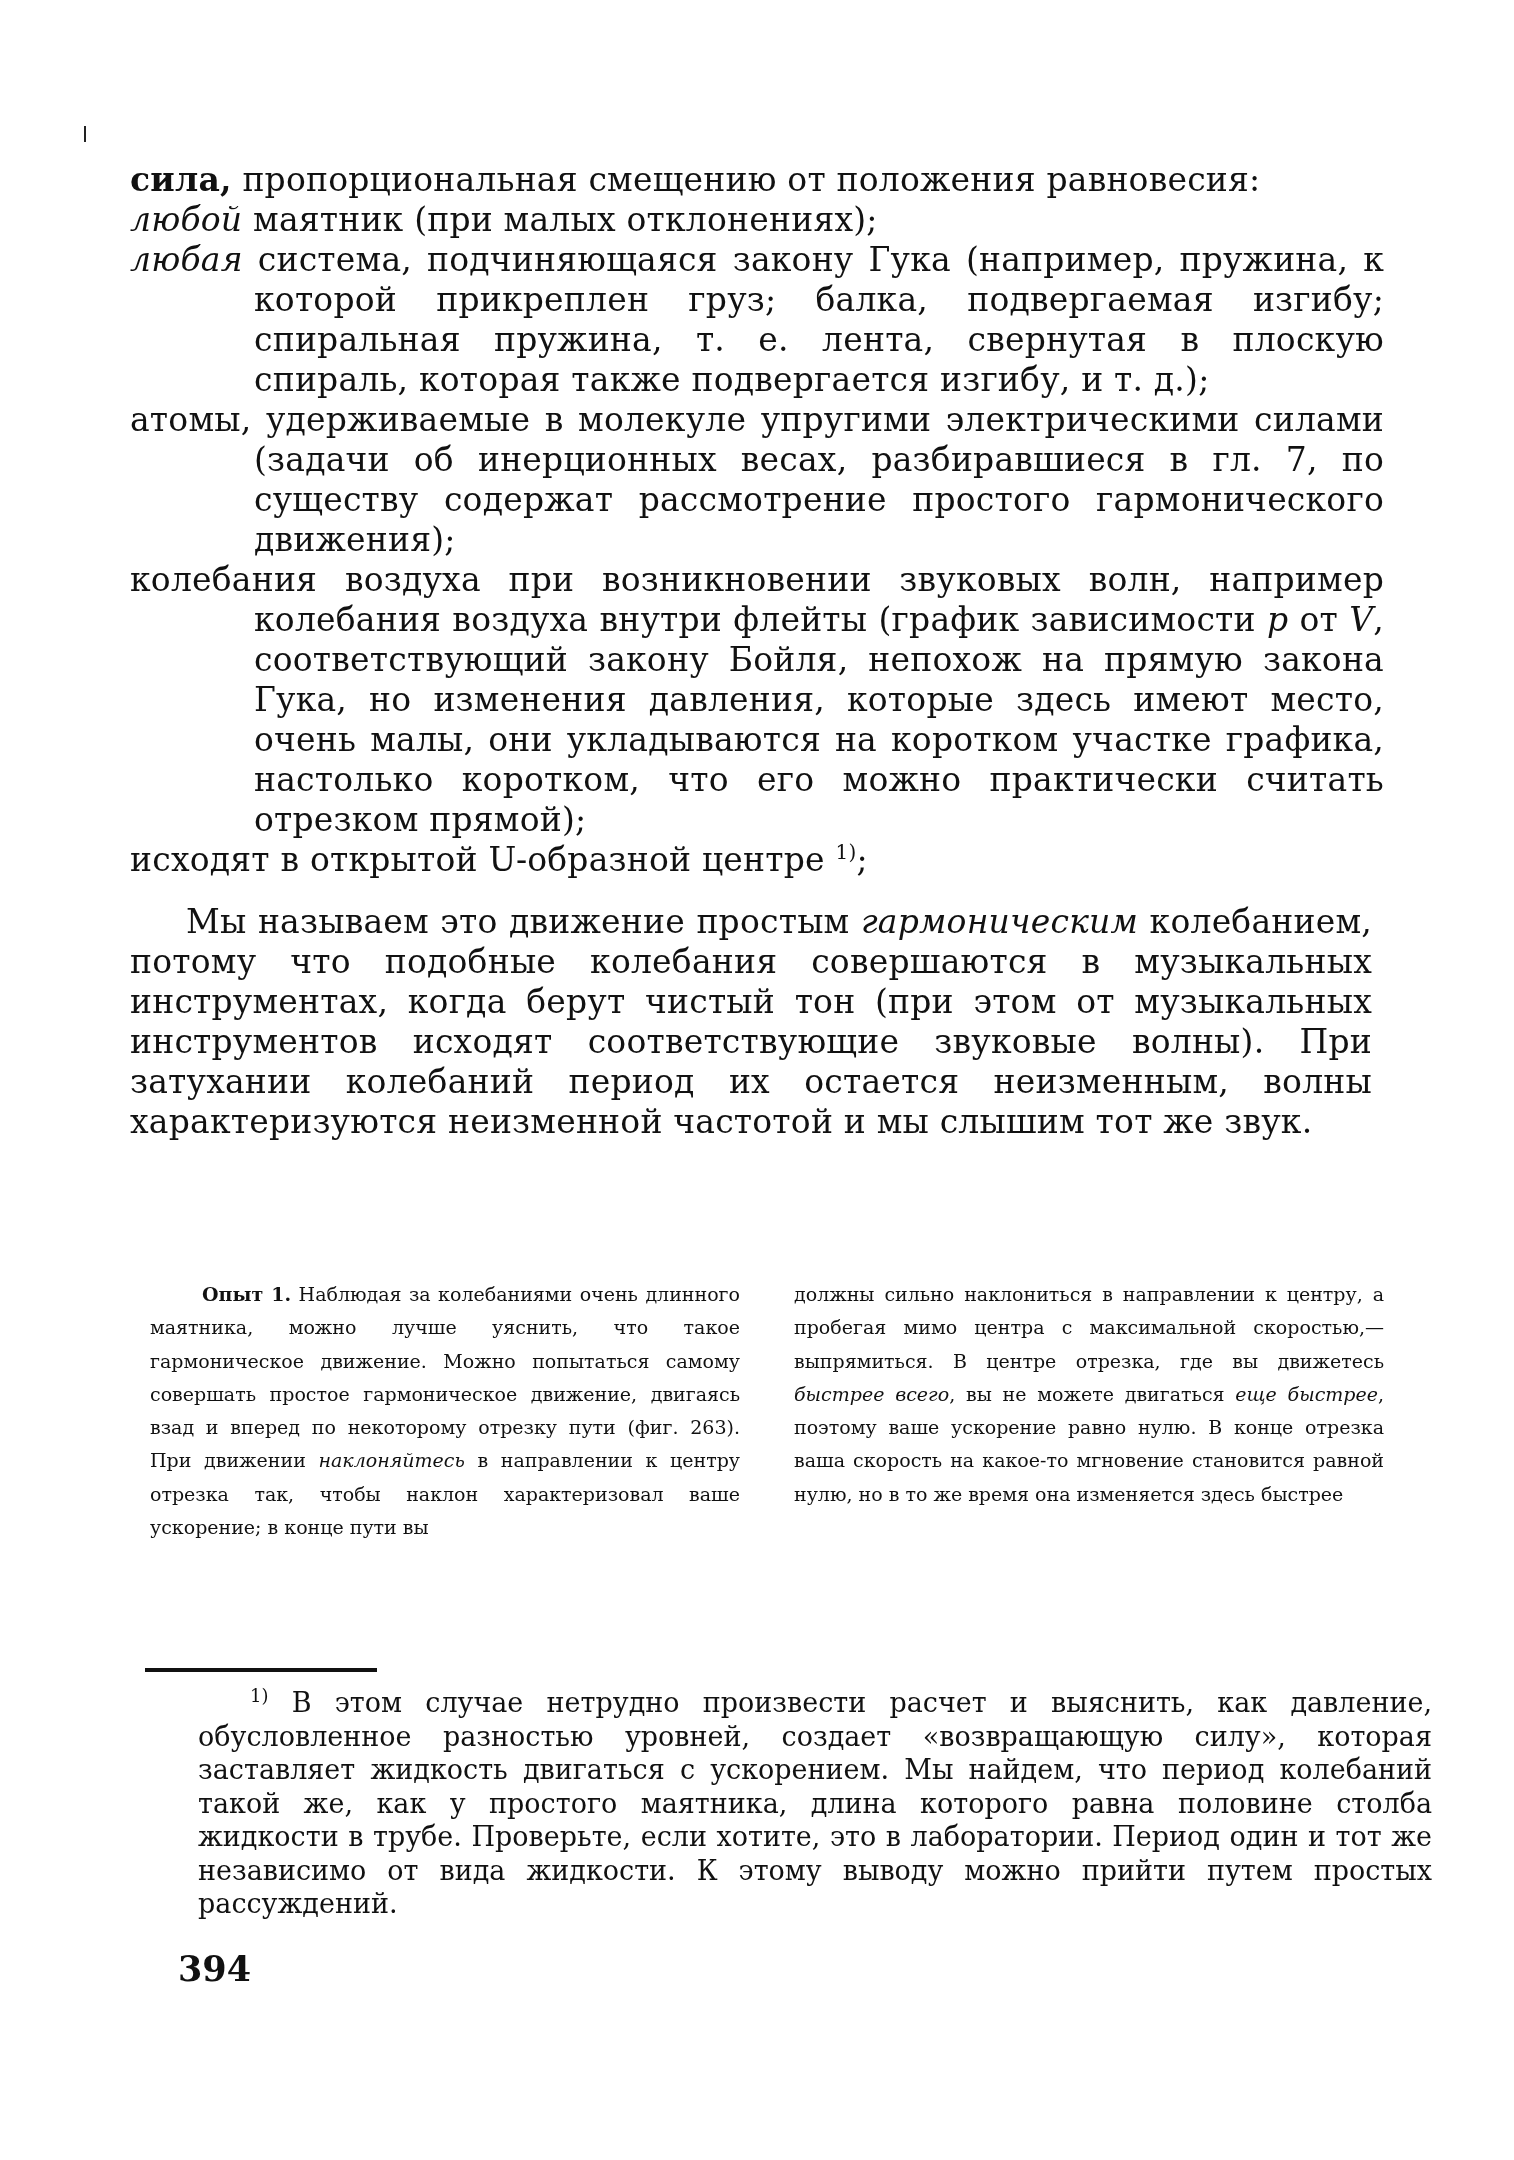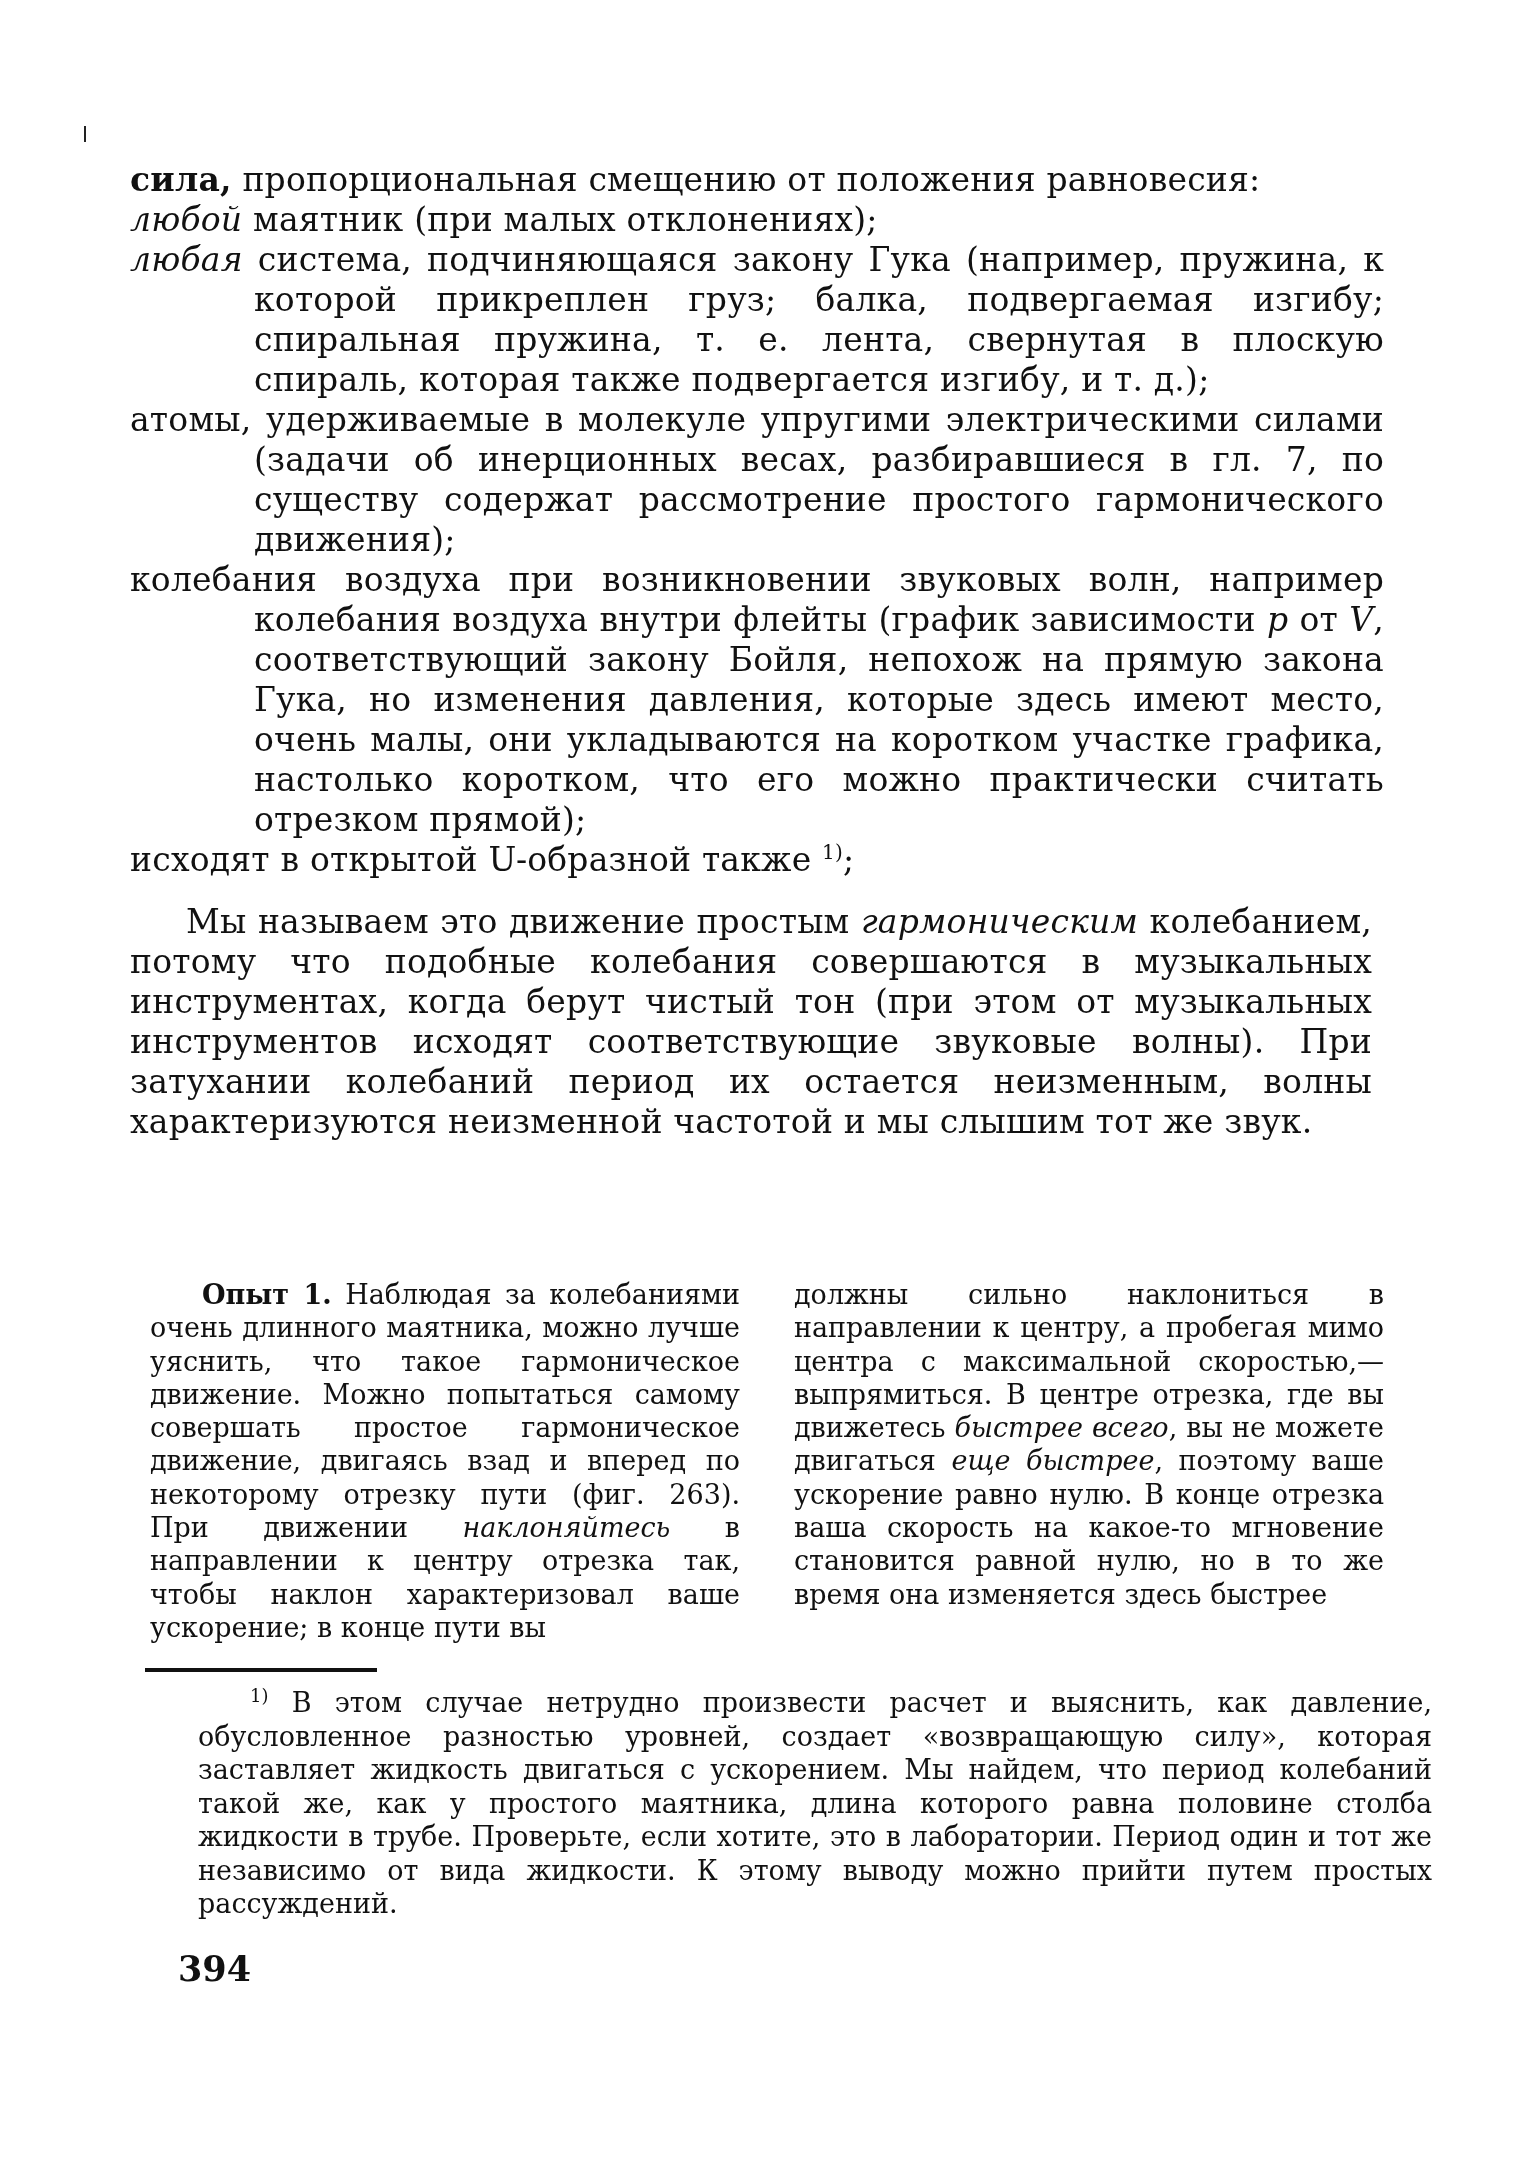--- a/index.html
+++ b/index.html
@@ -16,21 +16,21 @@
     }
     .item { padding-left: 124px; text-indent: -124px; margin: 0; }
     .item .lead-bold { font-weight: bold; }
     .para { text-indent: 56px; margin: 22px 12px 0 0; }
     i, .it { font-style: italic; }
     sup { font-size: 20px; line-height: 0; vertical-align: super; }
 
     .cols {
       position: absolute; left: 150px; top: 1278px; width: 1234px;
       display: flex; justify-content: space-between;
-      font-size: 27px; line-height: 33.3px; text-align: justify;
+      font-size: 19px; line-height: 33.3px; text-align: justify;
     }
     .col { width: 590px; }
     .col p { margin: 0; }
     .col .first { text-indent: 52px; }
     .col b { font-weight: bold; }
 
     .rule { position: absolute; left: 145px; top: 1668px; width: 232px; height: 4px; background: #111; }
 
     .footnote {
       position: absolute; left: 150px; top: 1686px; width: 1234px;
@@ -48,21 +48,21 @@
 <body>
 
 <div class="mark"></div>
 
 <div class="main">
   <p class="item"><span class="lead-bold">сила,</span><span> пропорциональная смещению от положения равновесия:</span></p>
   <p class="item"><i>любой</i><span> маятник (при малых отклонениях);</span></p>
   <p class="item"><i>любая</i><span> система, подчиняющаяся закону Гука (например, пружина, к которой прикреплен груз; балка, подвергаемая изгибу; спиральная пружина, т. е. лента, свернутая в плоскую спираль, которая также подвергается изгибу, и т. д.);</span></p>
   <p class="item"><span>атомы,</span><span> удерживаемые в молекуле упругими электрическими силами (задачи об инерционных весах, разбиравшиеся в гл. 7, по существу содержат рассмотрение простого гармонического движения);</span></p>
   <p class="item"><span>колебания</span><span> воздуха при возникновении звуковых волн, например колебания воздуха внутри флейты (график зависимости </span><i>p</i><span> от </span><i>V</i><span>, соответствующий закону Бойля, непохож на прямую закона Гука, но изменения давления, которые здесь имеют место, очень малы, они укладываются на коротком участке графика, настолько коротком, что его можно практически считать отрезком прямой);</span></p>
-  <p class="item"><span>исходят</span><span> в открытой U-образной также </span><sup>1)</sup><span>;</span></p>
+  <p class="item"><span>исходят</span><span> в открытой U-образной центре </span><sup>1)</sup><span>;</span></p>
 
   <p class="para"><span>Мы называем это движение простым </span><i>гармоническим</i><span> колебанием, потому что подобные колебания совершаются в музыкальных инструментах, когда берут чистый тон (при этом от музыкальных инструментов исходят соответствующие звуковые волны). При затухании колебаний период их остается неизменным, волны характеризуются неизменной частотой и мы слышим тот же звук.</span></p>
 </div>
 
 <div class="cols">
   <div class="col">
     <p class="first"><b>Опыт 1.</b><span> Наблюдая за колебаниями очень длинного маятника, можно лучше уяснить, что такое гармоническое движение. Можно попытаться самому совершать простое гармоническое движение, двигаясь взад и вперед по некоторому отрезку пути (фиг. 263). При движении </span><i>наклоняйтесь</i><span> в направлении к центру отрезка так, чтобы наклон характеризовал ваше ускорение; в конце пути вы</span></p>
   </div>
   <div class="col">
     <p><span>должны сильно наклониться в направлении к центру, а пробегая мимо центра с максимальной скоростью,— выпрямиться. В центре отрезка, где вы движетесь </span><i>быстрее всего</i><span>, вы не можете двигаться </span><i>еще быстрее</i><span>, поэтому ваше ускорение равно нулю. В конце отрезка ваша скорость на какое-то мгновение становится равной нулю, но в то же время она изменяется здесь быстрее</span></p>

